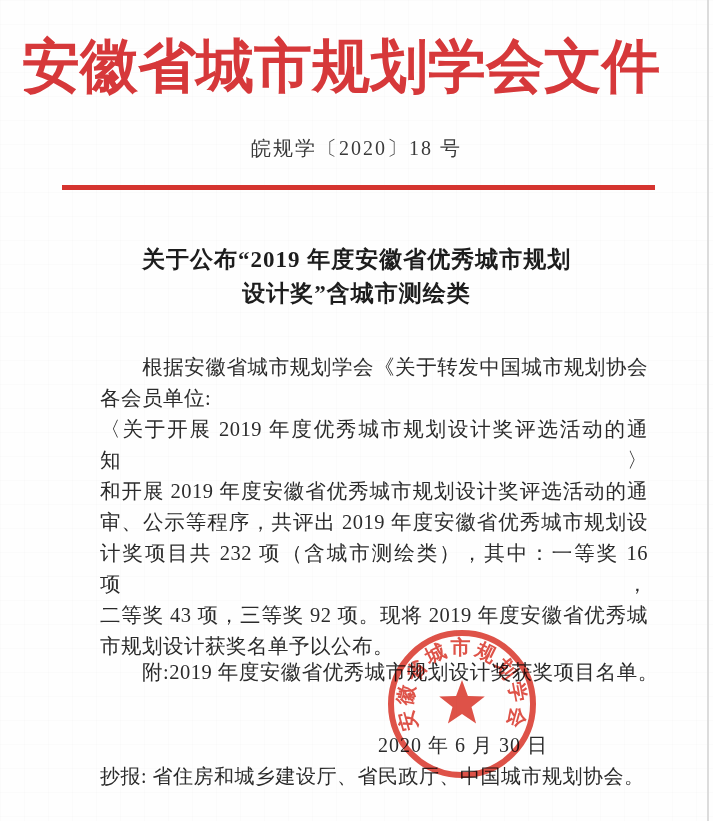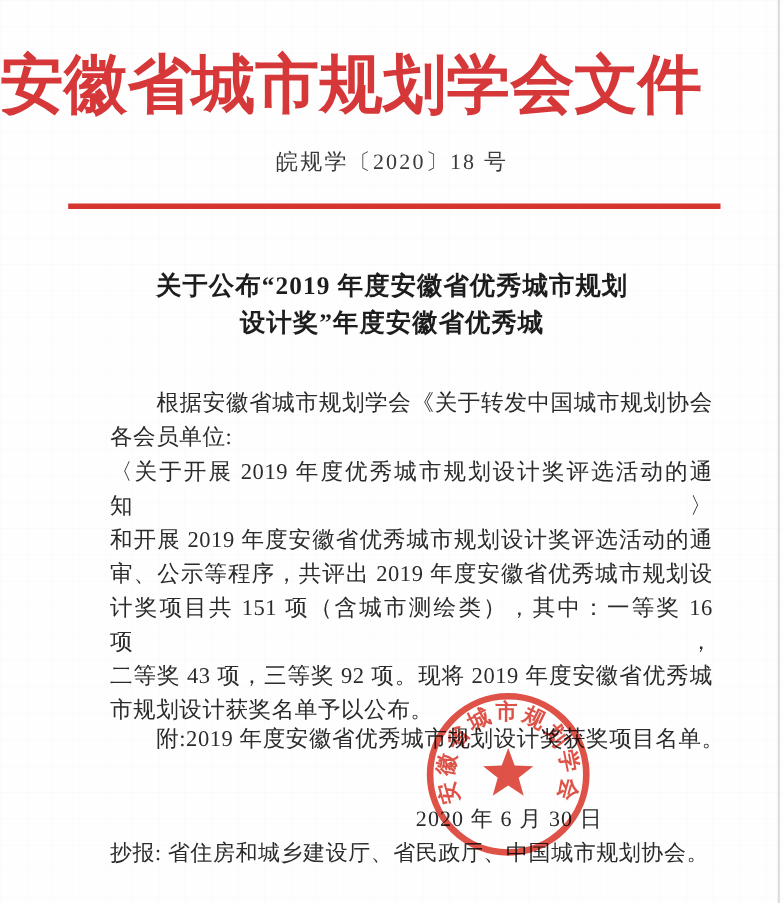--- a/index.html
+++ b/index.html
@@ -13,27 +13,28 @@
     background-size:24px 24px;
     overflow:hidden;
     font-family:"Liberation Serif","DejaVu Serif",serif;
     color:var(--text,#2b2b2b);
   }
   .scan-edge{
     position:absolute;left:707px;top:0;width:2px;height:821px;
     background:#dcdcdc;
   }
   .org-header{
-    position:absolute;top:38px;left:0;width:588px;
+    position:absolute;top:28px;left:0;width:588px;
     text-align:center;
     font-size:58px;line-height:78px;
     font-weight:bold;
     color:var(--header-red,#d6383a);
     letter-spacing:0px;
     white-space:nowrap;
+    padding-left:22px;
   }
   .doc-number{
     position:absolute;top:136px;left:0;width:713px;
     text-align:center;
     font-size:20px;line-height:24px;
     color:#3a3a3a;
     letter-spacing:2px;
   }
   .red-rule{
     position:absolute;top:185px;left:62px;width:593px;height:5px;
@@ -95,30 +96,30 @@
   <div class="scan-edge"></div>
 
   <div class="org-header">安徽省城市规划学会文件</div>
 
   <div class="doc-number">皖规学〔2020〕18 号</div>
 
   <div class="red-rule"></div>
 
   <div class="doc-title">
     <div>关于公布“2019 年度安徽省优秀城市规划</div>
-    <div>设计奖”年度安徽省优秀城</div>
+    <div>设计奖”含城市测绘类</div>
   </div>
 
   <div class="body-block">
     <div class="body-line full">　　根据安徽省城市规划学会《关于转发中国城市规划协会</div>
     <div class="body-line">各会员单位:</div>
     <div class="body-line full">〈关于开展 2019 年度优秀城市规划设计奖评选活动的通知〉</div>
     <div class="body-line full">和开展 2019 年度安徽省优秀城市规划设计奖评选活动的通</div>
     <div class="body-line full">审、公示等程序，共评出 2019 年度安徽省优秀城市规划设</div>
-    <div class="body-line full">计奖项目共 151 项（含城市测绘类），其中：一等奖 16 项，</div>
+    <div class="body-line full">计奖项目共 232 项（含城市测绘类），其中：一等奖 16 项，</div>
     <div class="body-line full">二等奖 43 项，三等奖 92 项。现将 2019 年度安徽省优秀城</div>
     <div class="body-line">市规划设计获奖名单予以公布。</div>
   </div>
 
   <div class="attachment-line">　　附:2019 年度安徽省优秀城市规划设计奖获奖项目名单。</div>
 
   <div class="date-line">2020 年 6 月 30 日</div>
 
   <div class="cc-line">抄报: 省住房和城乡建设厅、省民政厅、中国城市规划协会。</div>
 

